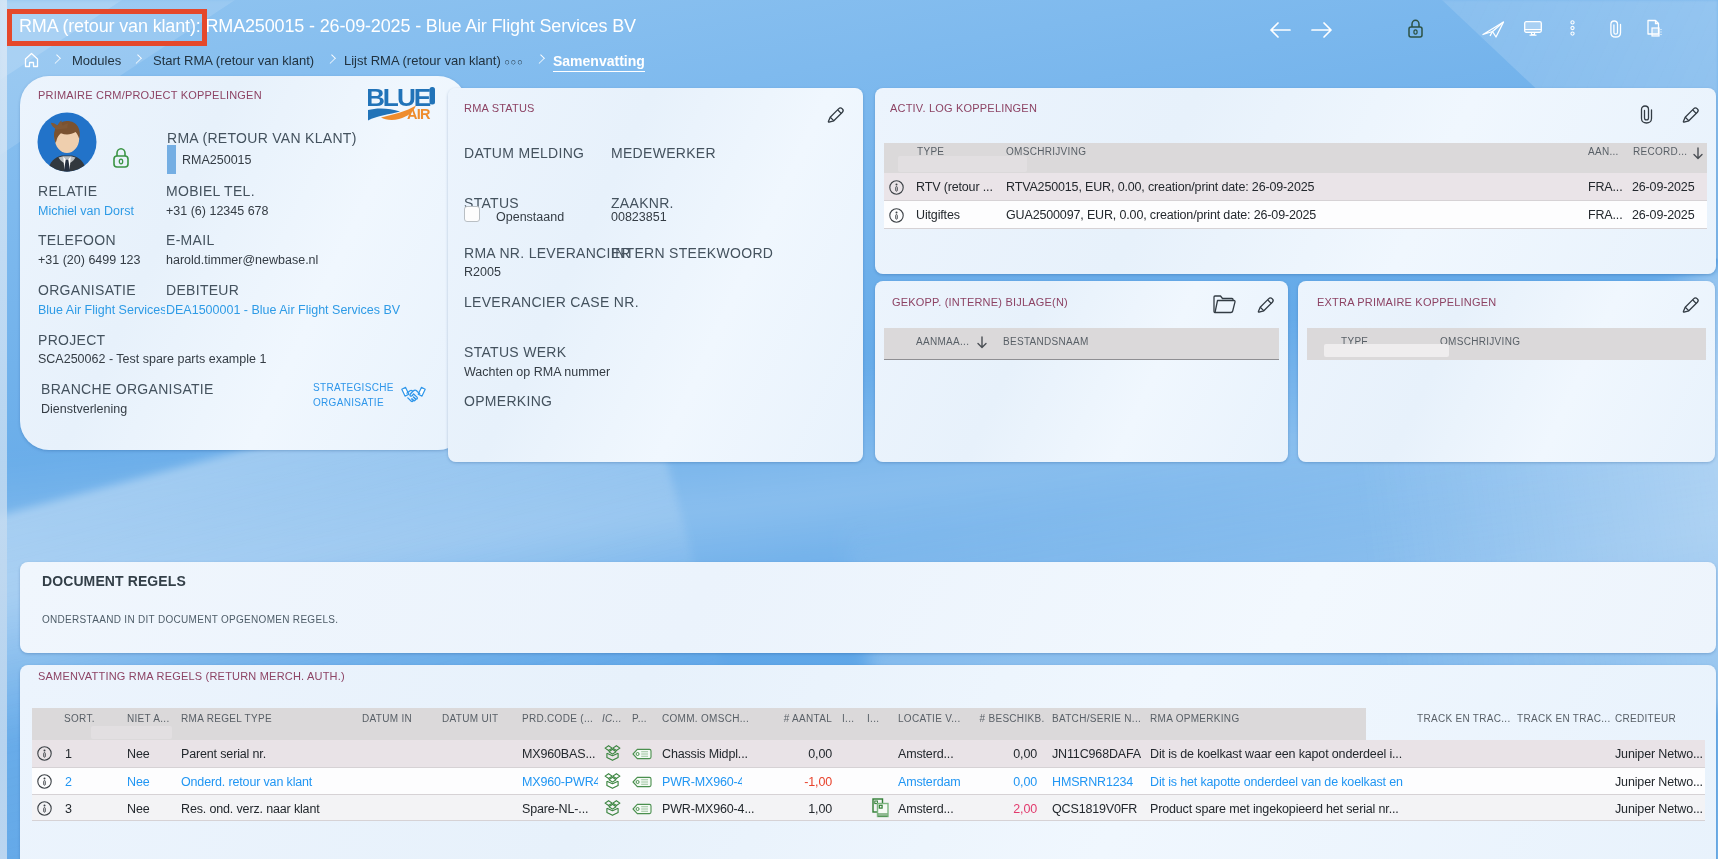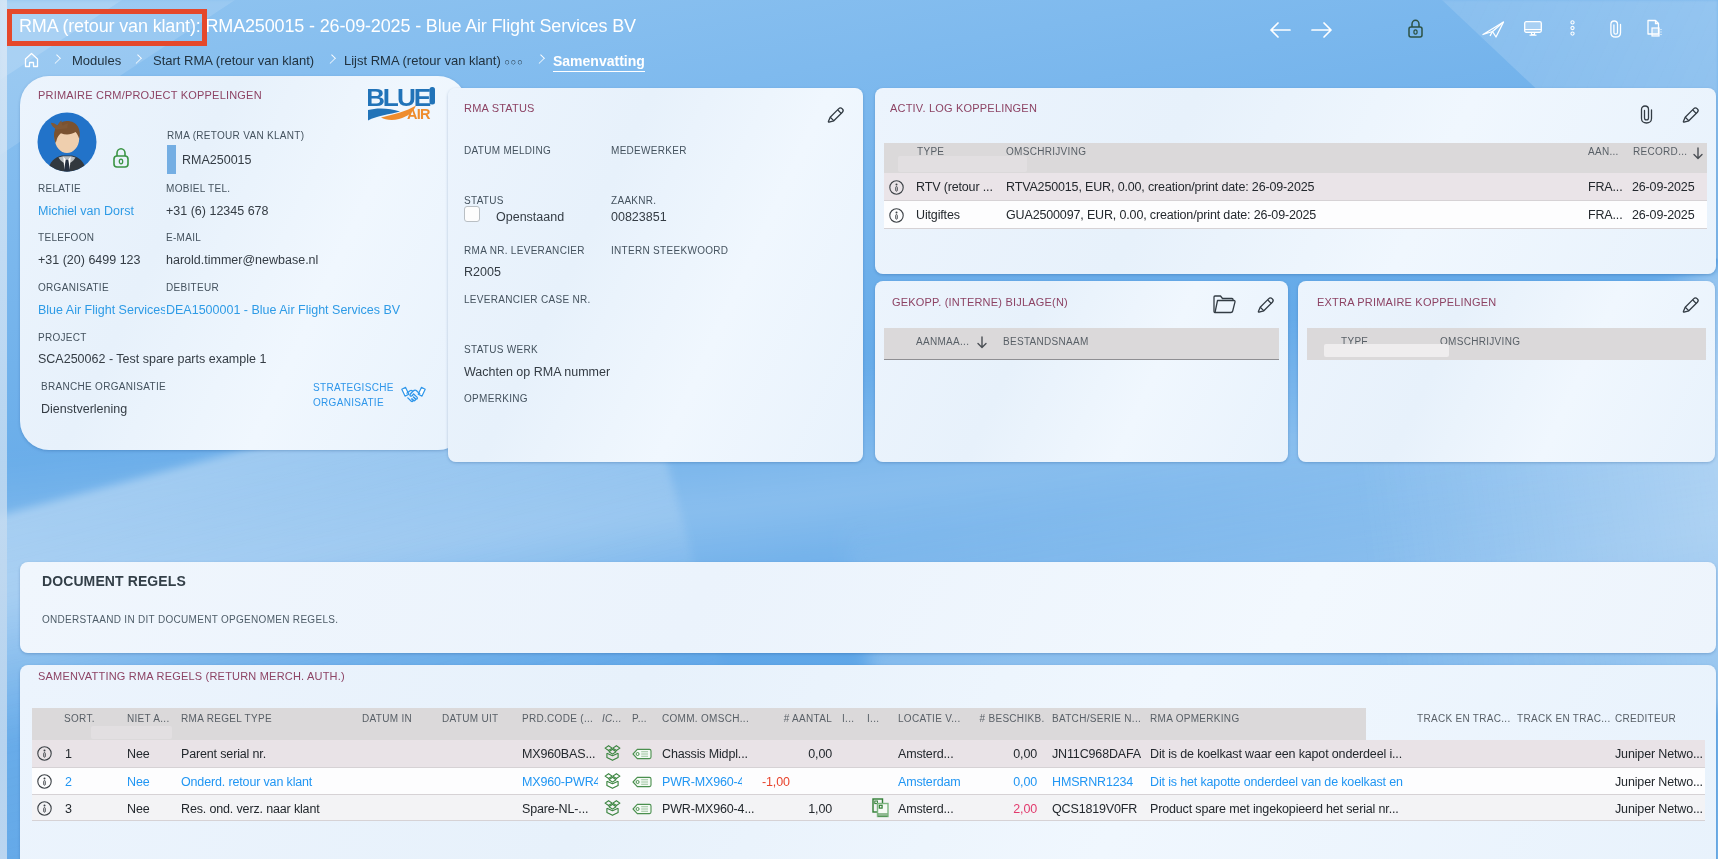--- a/index.html
+++ b/index.html
@@ -7,21 +7,21 @@
   body { position:relative; font-family:"Liberation Sans", sans-serif; }
   .bg { position:absolute; inset:0;
     background: linear-gradient(170deg, #90c4f0 0%, #7fbaee 18%, #68ace9 42%, #5aa4e7 60%, #64a9e8 78%, #72b3eb 100%);
     overflow:hidden; }
   .sw { position:absolute; }
   .abs { position:absolute; }
   .card { position:absolute; border-radius:8px;
     background: linear-gradient(115deg, #ecf4fd 0%, #e7f1fb 35%, #f0f7fe 65%, #e8f2fc 100%);
     box-shadow: 0 1px 3px rgba(20,70,130,.28); }
   .ct { position:absolute; font-size:11px; letter-spacing:.2px; color:#8d4364; white-space:nowrap; }
-  .lb { position:absolute; font-size:10px; letter-spacing:.3px; color:#44525e; white-space:nowrap; }
+  .lb { position:absolute; font-size:14px; letter-spacing:.3px; color:#44525e; white-space:nowrap; }
   .vl { position:absolute; font-size:12.5px; color:#343c44; white-space:nowrap; }
   .lk { color:#2e9be6; }
   .tx { position:absolute; font-size:12.5px; letter-spacing:-0.15px; color:#23282d; white-space:nowrap; }
   .hd { position:absolute; font-size:10px; letter-spacing:.3px; color:#585f66; white-space:nowrap; }
   svg { display:block; }
   .bct { top:53px; font-size:13px; color:#21323f; white-space:nowrap; }
   .bc-sep { width:8px; height:8px; border-top:1.8px solid #fff; border-right:1.8px solid #fff; transform:rotate(45deg) scale(.7,1); }
   .thead { position:absolute; background:#dbd9da; }
   .row { position:absolute; border-bottom:1px solid #d6d2d5; }
   .ico-i { position:absolute; width:14px; height:14px; }
@@ -392,21 +392,21 @@
         </svg>
       </div>
       <div class="abs" style="left:600px; top:8px;">
         <svg width="20" height="12" viewBox="0 0 20 12">
           <path d="M1 6l4.3-4.6h12.2c.8 0 1.5.7 1.5 1.5v6.2c0 .8-.7 1.5-1.5 1.5H5.3L1 6z" fill="#f4faf4" stroke="#4a8f4e" stroke-width="1.1" stroke-linejoin="round"></path>
           <circle cx="5.6" cy="6" r="1.5" fill="none" stroke="#4a8f4e" stroke-width="1"></circle>
           <path d="M9.2 3.8h6.8M9.2 6h6.8M9.2 8.2h6.8" stroke="#9cc49e" stroke-width="1.1"></path>
         </svg>
       </div>
       <div class="tx" style="left:630px; top:7px; width:80px; overflow:hidden; color:#2196f3;">PWR-MX960-410</div>
-      <div class="tx" style="left:730px; top:7px; width:70px; overflow:hidden; color:#e8432c;">-1,00</div>
+      <div class="tx" style="left:730px; top:7px; width:70px; overflow:hidden; text-align:right; color:#e8432c;">-1,00</div>
       <div class="tx" style="left:866px; top:7px; width:62px; overflow:hidden; color:#2196f3;">Amsterdam</div>
       <div class="tx" style="left:935px; top:7px; width:70px; overflow:hidden; text-align:right; color:#2196f3;">0,00</div>
       <div class="tx" style="left:1020px; top:7px; color:#2196f3;">HMSRNR1234</div>
       <div class="tx" style="left:1118px; top:7px; width:258px; overflow:hidden; color:#2196f3;">Dit is het kapotte onderdeel van de koelkast en</div>
       <div class="tx" style="left:1583px; top:7px; width:88px; overflow:hidden;">Juniper Netwo...</div>
     </div>
   <div class="row" style="left:12px; top:130px; width:1673px; height:26px; background:#f3f3f5;">
       <div class="ico-i" style="left:5px; top:6px;">
         <svg width="15" height="15" viewBox="0 0 15 15">
           <circle cx="7.5" cy="7.5" r="6.7" fill="none" stroke="#3c4146" stroke-width="1.1"></circle>

